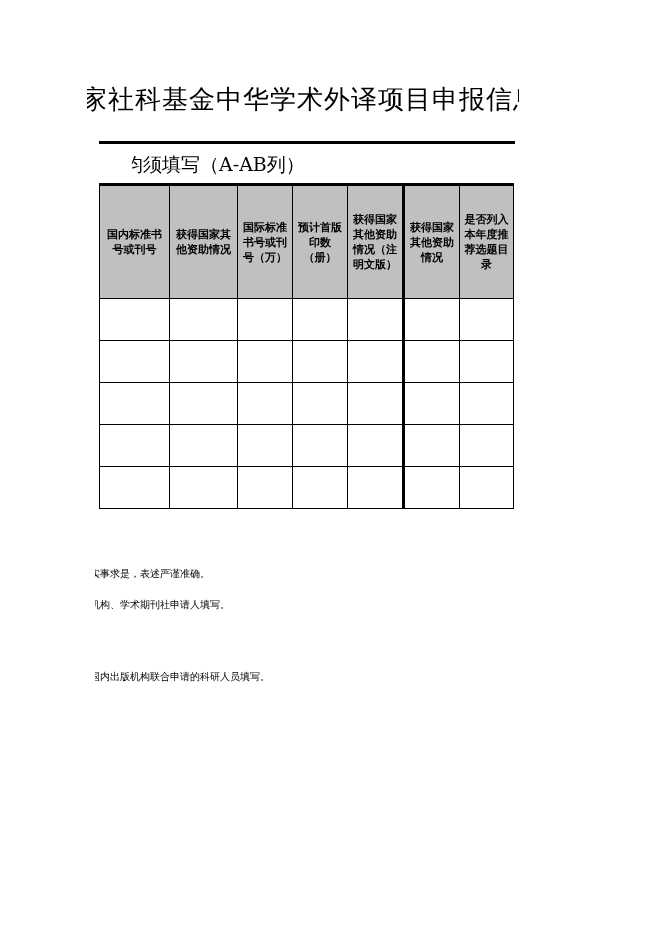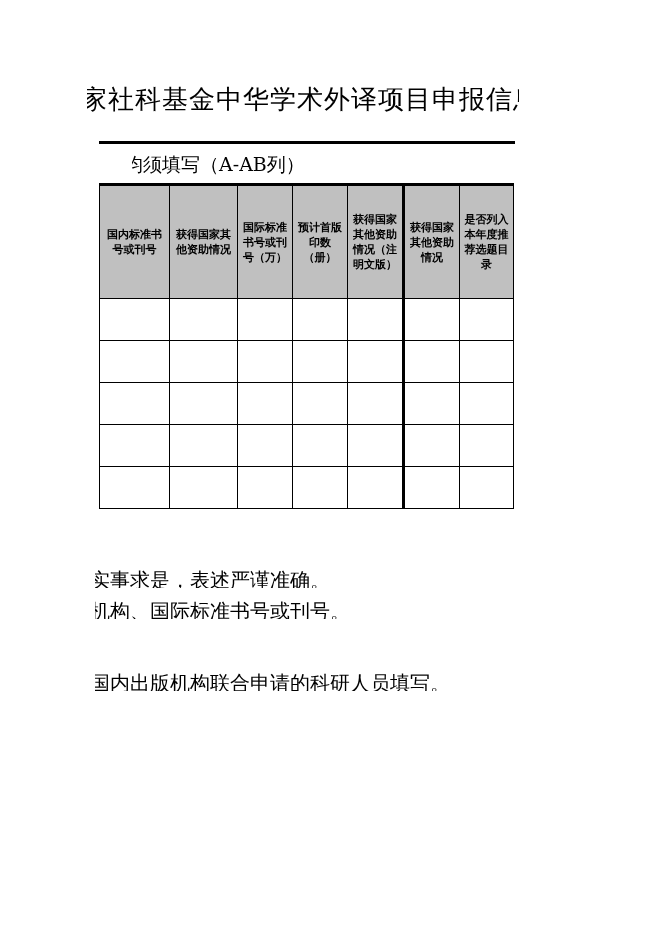--- a/index.html
+++ b/index.html
@@ -13,21 +13,21 @@
   .section-clip { position:absolute; left:92px; top:146px; width:416px; height:36px; overflow:hidden;margin-left:40px; }
   .section-label { position:absolute; left:-8px; top:6px; font-size:19px; white-space:nowrap;
                    font-family:"DejaVu Serif", serif; }
   table.grid { position:absolute; left:99px; top:183px; border-collapse:collapse; table-layout:fixed; }
   table.grid td, table.grid th { border:1.5px solid #000; padding:0; }
   table.grid thead tr { border-top:3px solid #000; }
   table.grid th { background:#c0c0c0; font-size:11px; font-weight:bold; line-height:15px;
                   text-align:center; vertical-align:middle; height:112px; }
   table.grid td { height:41px; background:#fff; }
   table.grid .thick-left { border-left:3px solid #000;margin-left:33px; }
-  .note { position:absolute; white-space:nowrap; font-size:20px; font-family:"DejaVu Serif", serif; }
+  .note { position:absolute; white-space:nowrap; font-size:10px; font-family:"DejaVu Serif", serif; }
   .note-clip { position:absolute; left:95px; width:420px; height:22px; overflow:hidden; }
   .note-clip .note { left:-5px; top:1px; }
 </style>
 </head>
 <body>
 
 <div class="title-clip">
   <div class="title">家社科基金中华学术外译项目申报信息汇</div>
 </div>
 
@@ -117,17 +117,17 @@
       <td class="thick-left"></td>
       <td></td>
     </tr>
   </tbody>
 </table>
 
 <div class="note-clip" style="top:566px">
   <div class="note">实事求是，表述严谨准确。</div>
 </div>
 <div class="note-clip" style="top:597px">
-  <div class="note">机构、国际标准书号或刊号。</div>
+  <div class="note">机构、学术期刊社申请人填写。</div>
 </div>
 <div class="note-clip" style="top:669px">
   <div class="note">国内出版机构联合申请的科研人员填写。</div>
 </div>
 
 </body></html>

